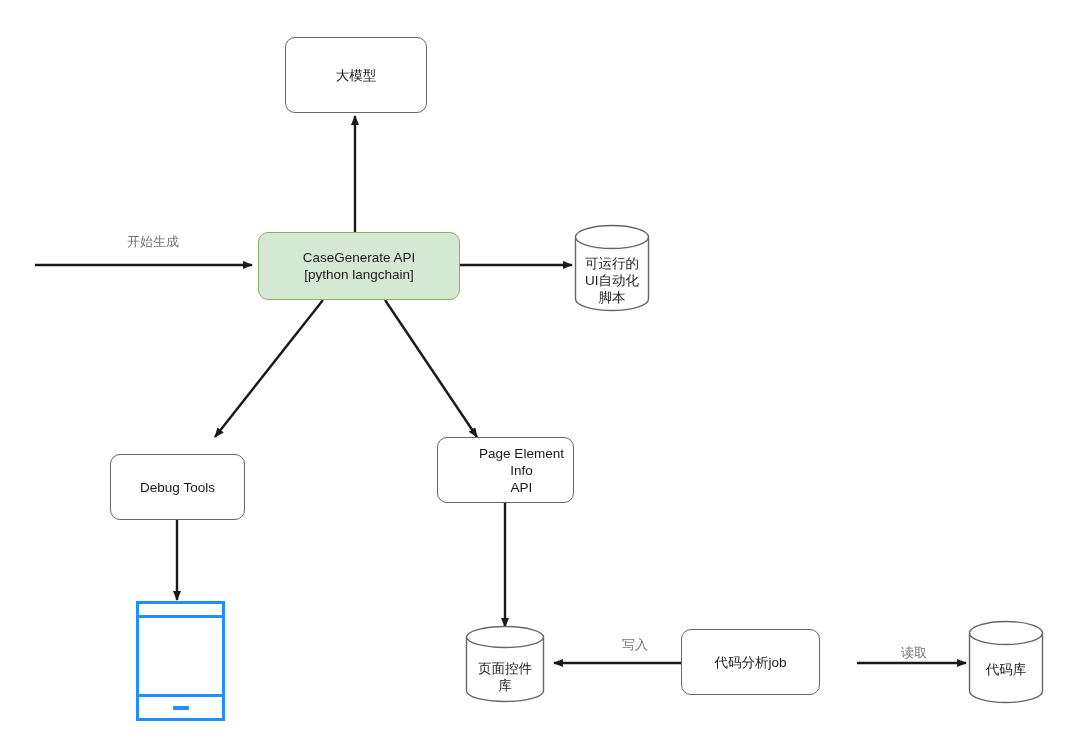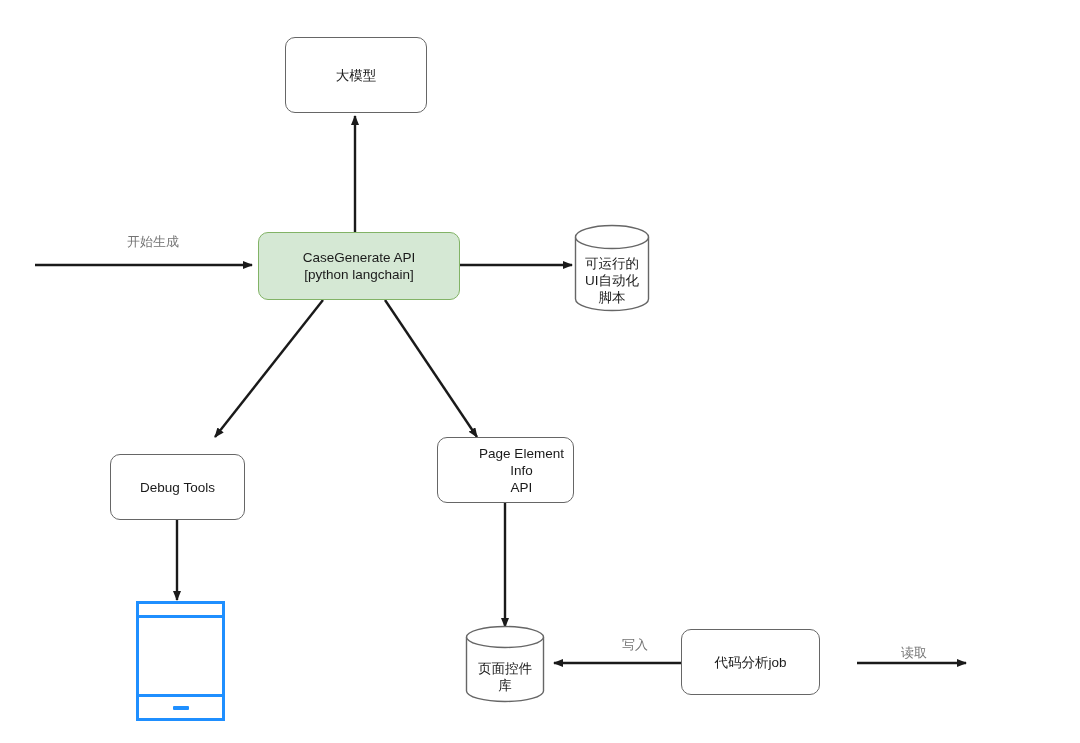--- a/index.html
+++ b/index.html
@@ -211,14 +211,23 @@
   </div>
 
   <div class="edge-label" style="left:594px; top:637px; width:76px;">写入</div>
 
   <div class="node node-box" style="left:681px; top:629px; width:139px; height:66px;">
     <span>代码分析job</span>
   </div>
 
   <div class="edge-label" style="left:873px; top:637px; width:76px;margin-top:8px;">读取</div>
 
+  <div class="cylinder" style="left:968px; top:620px; width:76px; height:84px;">
+    <svg width="76" height="84" viewBox="0 0 76 84" xmlns="http://www.w3.org/2000/svg">
+      <path d="M1.5,13 L1.5,71 A36.5,11.5 0 0 0 74.5,71 L74.5,13" fill="#ffffff" stroke="#666666" stroke-width="1.4"></path>
+      <ellipse cx="38" cy="13" rx="36.5" ry="11.5" fill="#ffffff" stroke="#666666" stroke-width="1.4"></ellipse>
+    </svg>
+    <div class="cyl-text" style="top:32px; height:34px;">
+      <span>代码库</span>
+    </div>
+  </div>
 
 </div>
 
 </body></html>

